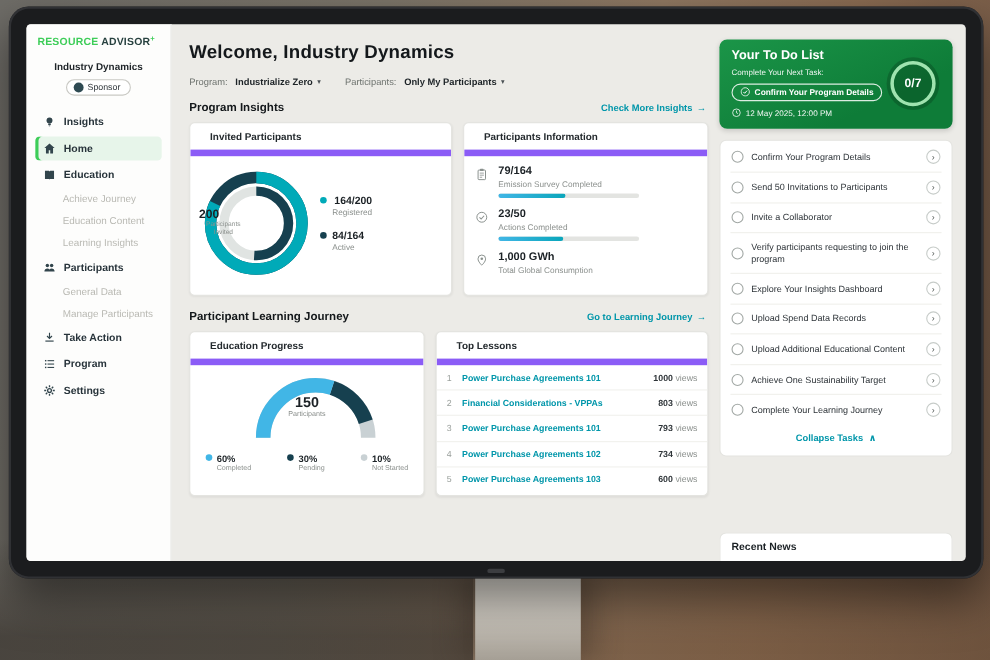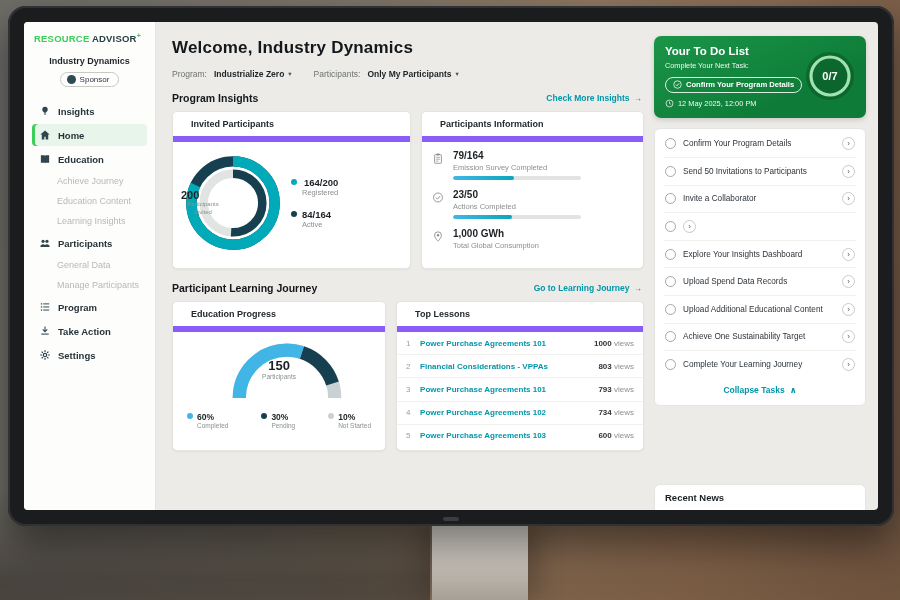--- a/index.html
+++ b/index.html
@@ -194,38 +194,38 @@
           </div>
           <div class="nav-item nav-sub" data-interactable="true">
             <span data-interactable="false">General Data</span>
           </div>
           <div class="nav-item nav-sub" data-interactable="true">
             <span data-interactable="false">Manage Participants</span>
           </div>
           <div class="nav-item" data-interactable="true">
             <span class="nav-icon" data-interactable="false">
                 <svg viewBox="0 0 16 16" fill="#32454c">
+                  <path d="M7.3 2h1.4v5.2l1.8-1.8 1 1L8 9.9 4.5 6.4l1-1 1.8 1.8z"></path>
+                  <rect x="3" y="11.4" width="10" height="1.4"></rect>
+                </svg>
+              </span>
+            <span data-interactable="false">Take Action</span>
+          </div>
+          <div class="nav-item" data-interactable="true">
+            <span class="nav-icon" data-interactable="false">
+                <svg viewBox="0 0 16 16" fill="#32454c">
                   <rect x="2.5" y="3" width="1.7" height="1.7"></rect>
                   <rect x="5.6" y="3.2" width="8" height="1.3"></rect>
                   <rect x="2.5" y="7.1" width="1.7" height="1.7"></rect>
                   <rect x="5.6" y="7.3" width="8" height="1.3"></rect>
                   <rect x="2.5" y="11.2" width="1.7" height="1.7"></rect>
                   <rect x="5.6" y="11.4" width="8" height="1.3"></rect>
                 </svg>
               </span>
             <span data-interactable="false">Program</span>
-          </div>
-          <div class="nav-item" data-interactable="true">
-            <span class="nav-icon" data-interactable="false">
-                <svg viewBox="0 0 16 16" fill="#32454c">
-                  <path d="M7.3 2h1.4v5.2l1.8-1.8 1 1L8 9.9 4.5 6.4l1-1 1.8 1.8z"></path>
-                  <rect x="3" y="11.4" width="10" height="1.4"></rect>
-                </svg>
-              </span>
-            <span data-interactable="false">Take Action</span>
           </div>
           <div class="nav-item" data-interactable="true">
             <span class="nav-icon" data-interactable="false">
                 <svg viewBox="0 0 16 16">
                   <circle cx="8" cy="8" r="2.3" fill="none" stroke="#32454c" stroke-width="1.6"></circle>
                   <g stroke="#32454c" stroke-width="1.6">
                     <line x1="8" y1="1.6" x2="8" y2="4"></line>
                     <line x1="8" y1="12" x2="8" y2="14.4"></line>
                     <line x1="1.6" y1="8" x2="4" y2="8"></line>
                     <line x1="12" y1="8" x2="14.4" y2="8"></line>
@@ -469,20 +469,21 @@
             <span class="task-label" data-interactable="false">Send 50 Invitations to Participants</span>
             <span class="task-go" data-interactable="true">›</span>
           </div>
           <div class="task" data-interactable="true">
             <span class="task-check" data-interactable="true"></span>
             <span class="task-label" data-interactable="false">Invite a Collaborator</span>
             <span class="task-go" data-interactable="true">›</span>
           </div>
           <div class="task" data-interactable="true">
             <span class="task-check" data-interactable="true"></span>
+            <span class="task-label" data-interactable="false">Verify participants requesting to join the program</span>
             <span class="task-go" data-interactable="true">›</span>
           </div>
           <div class="task" data-interactable="true">
             <span class="task-check" data-interactable="true"></span>
             <span class="task-label" data-interactable="false">Explore Your Insights Dashboard</span>
             <span class="task-go" data-interactable="true">›</span>
           </div>
           <div class="task" data-interactable="true">
             <span class="task-check" data-interactable="true"></span>
             <span class="task-label" data-interactable="false">Upload Spend Data Records</span>

